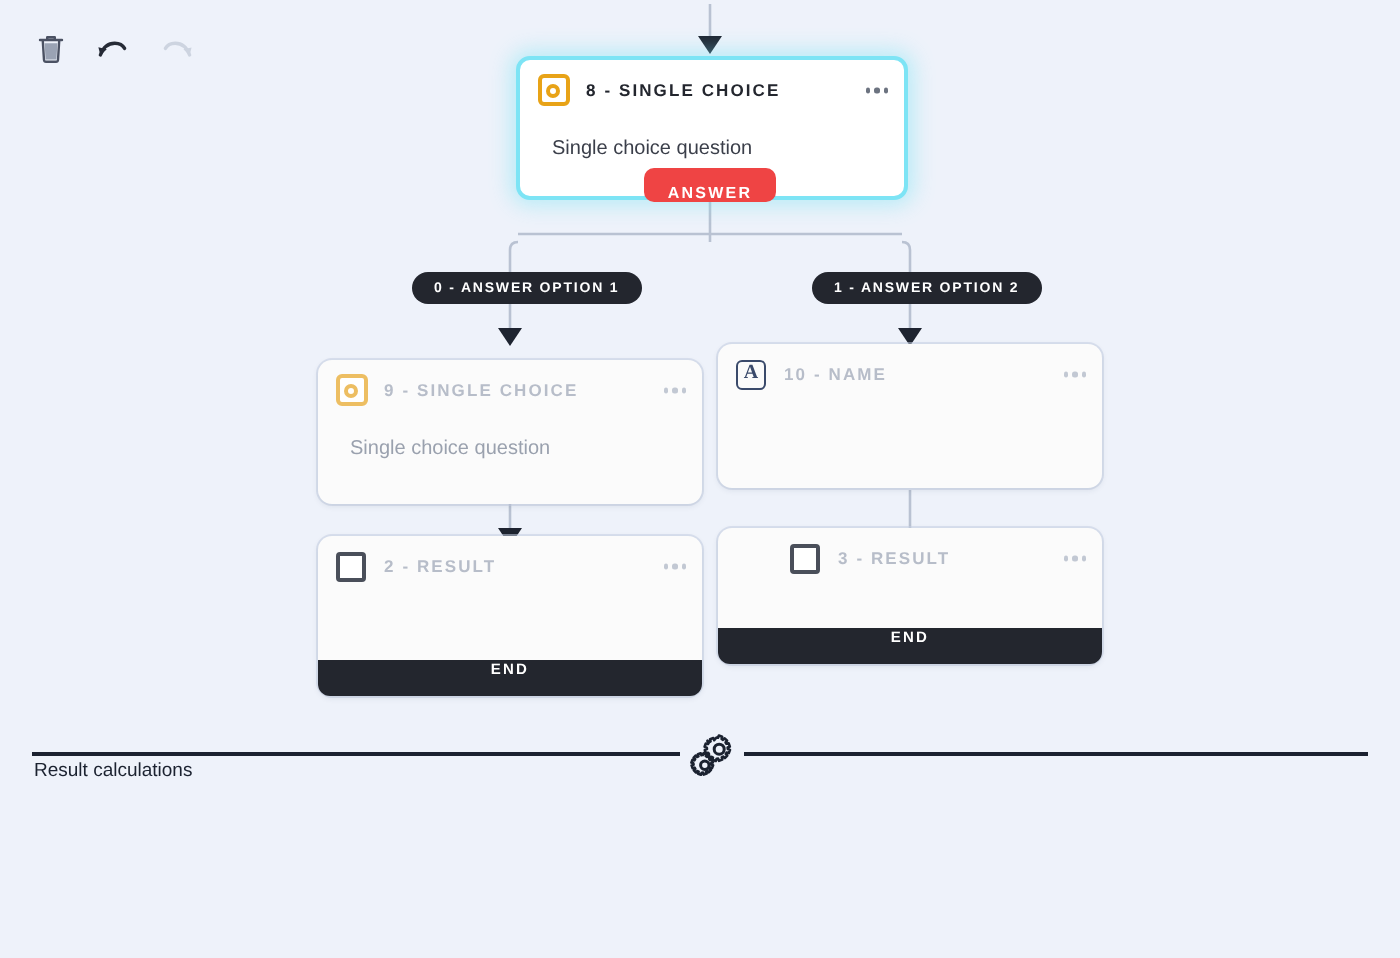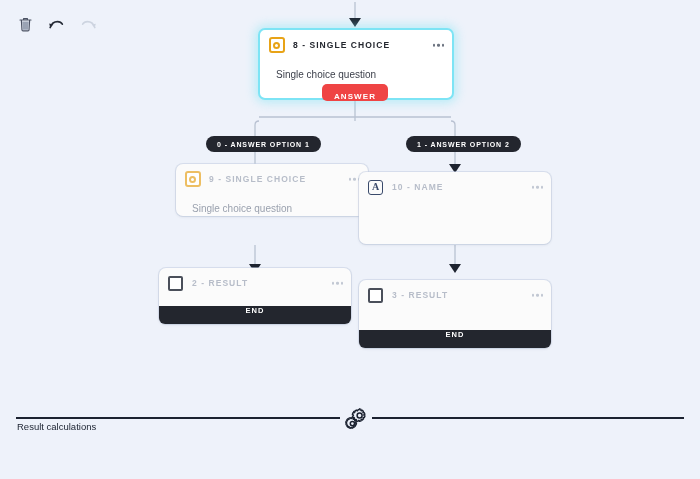--- a/index.html
+++ b/index.html
@@ -111,21 +111,21 @@
   .branch-label {
     position: absolute; height: 16px; padding: 0 11px;
     background: #23262e; color: #fff;
     font-size: 7px; font-weight: 700; letter-spacing: .9px;
     border-radius: 8px;
     display: flex; align-items: center; justify-content: center;
     white-space: nowrap; cursor: pointer;
   }
 
   
-  .divider-wrap { position: absolute; left: 0; top: 374px; width: 700px; height: 26px; margin-top: 41px; }
+  .divider-wrap { position: absolute; left: 0; top: 374px; width: 700px; height: 26px; }
   .div-line { position: absolute; top: 2px; height: 1.6px; background: #1b2230; }
   .div-line.left  { left: 16px; width: 324px; }
   .div-line.right { left: 372px; width: 312px; }
   .div-label {
     position: absolute; left: 17px; top: 6px;
     font-size: 9.5px; color: #1b2230; font-weight: 400; white-space: nowrap;
   }
   .gear-btn {
     position: absolute; left: 342px; top: -10px;
     width: 28px; height: 28px; cursor: pointer;
@@ -204,21 +204,21 @@
           <span></span>
           <span></span>
       </div>
     </div>
     <div class="node-body">Single choice question</div>
   </div>
   <div class="answer-pill" style="left:322px; top:84px; width:66px; height:17px;">
     <span>ANSWER</span>
   </div>
 
-  <div class="node dim" style="left:159px; top:164px; width:192px; height:52px;margin-left:17px;">
+  <div class="node dim" style="left:159px; top:180px; width:192px; height:72px;">
     <div class="node-head">
       <div class="node-icon">
         <div class="ic-radio faded">
             <i></i>
           </div>
       </div>
       <div class="node-title faded">9 - SINGLE CHOICE</div>
       <div class="node-more faded">
         <span></span>
           <span></span>
@@ -236,39 +236,39 @@
       <div class="node-title faded">10 - NAME</div>
       <div class="node-more faded">
         <span></span>
           <span></span>
           <span></span>
       </div>
     </div>
     <div class="node-body faded"></div>
   </div>
 
-  <div class="node dim" style="left:159px; top:268px; width:192px; height:56px;">
+  <div class="node dim" style="left:159px; top:268px; width:192px; height:80px;">
     <div class="node-head">
       <div class="node-icon">
         <div class="ic-square faded"></div>
       </div>
       <div class="node-title faded">2 - RESULT</div>
       <div class="node-more faded">
         <span></span>
           <span></span>
           <span></span>
       </div>
     </div>
     <div class="node-body faded"></div>
     <div class="end-bar">
       <span>END</span>
     </div>
   </div>
 
-  <div class="node dim" style="left:359px; top:280px; width:192px; height:68px;">
+  <div class="node dim" style="left:359px; top:264px; width:192px; height:68px;padding-left:27px;">
     <div class="node-head">
       <div class="node-icon">
         <div class="ic-square faded"></div>
       </div>
       <div class="node-title faded">3 - RESULT</div>
       <div class="node-more faded">
         <span></span>
           <span></span>
           <span></span>
       </div>

